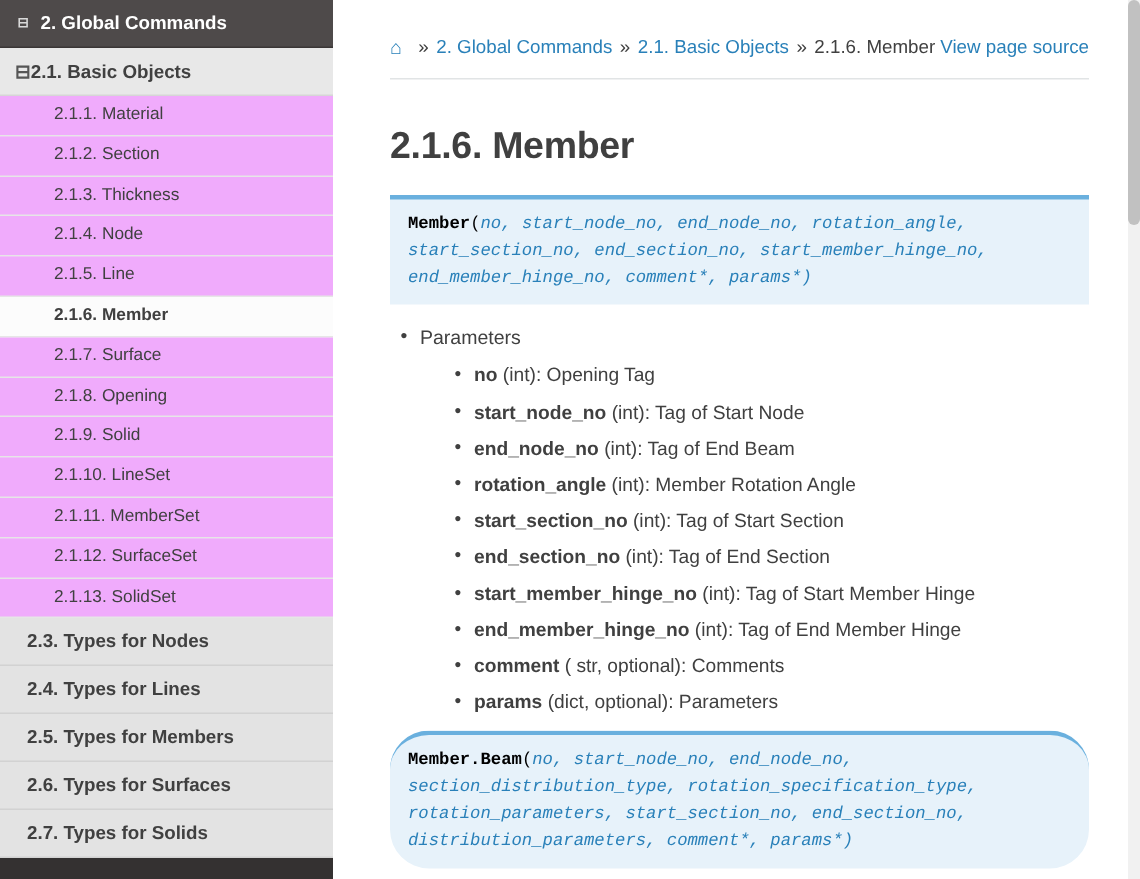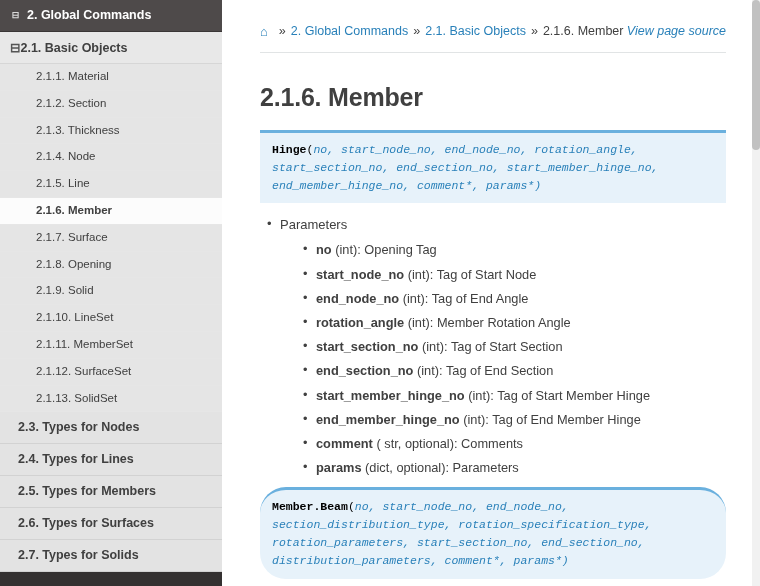--- a/index.html
+++ b/index.html
@@ -51,21 +51,21 @@
     color: #404040;
     font-size: 12.5px;
     font-weight: bold;
     padding: 8px 10px 8px 10px;
     display: flex;
     align-items: center;
     border-bottom: 1px solid #d6d6d6;
   }
   .nav-l1-current .expander { color: #555; }
   .nav-l2 {
-    background: #e5e5e5;
+    background: #f0abfc;
     color: #404040;
     font-size: 11.5px;
     padding: 6px 10px 6px 36px;
     line-height: 1.2;
     border-bottom: 1px solid #e6e6e6;
   }
   .nav-l2.active {
     font-weight: bold;
     background: #fcfcfc;
     color: #404040;
@@ -113,21 +113,20 @@
     color: #2980B9;
     margin-right: 6px;
     font-size: 13px;
     line-height: 1;
   }
   .bc-source {
     margin-left: auto;
     color: #2980B9;
     text-decoration: none;
     font-size: 12.5px;
-    font-style: italic;
   }
 
   h1.page-title {
     font-size: 25px;
     font-weight: bold;
     color: #404040;
     margin: 30px 0 18px 0;
     letter-spacing: -0.2px;
   }
 
@@ -258,30 +257,30 @@
         <span class="bc-sep">»</span>
         <a href="#">2.1. Basic Objects</a>
         <span class="bc-sep">»</span>
         <span>2.1.6. Member</span>
         <a href="#" class="bc-source">View page source</a>
       </div>
 
       <h1 class="page-title">2.1.6. Member</h1>
 
       <div class="sig-box">
-        <span class="sig-name">Hinge</span><span class="sig-punct">(</span><span class="sig-params">no, start_node_no, end_node_no, rotation_angle, start_section_no, end_section_no, start_member_hinge_no, end_member_hinge_no, comment*, params*</span><span class="sig-params">)</span>
+        <span class="sig-name">Member</span><span class="sig-punct">(</span><span class="sig-params">no, start_node_no, end_node_no, rotation_angle, start_section_no, end_section_no, start_member_hinge_no, end_member_hinge_no, comment*, params*</span><span class="sig-params">)</span>
       </div>
 
       <ul class="params-list">
         <li>
           <span>Parameters</span>
           <ul class="sub-params">
             <li><span class="pname">no</span> <span class="ptype">(int)</span><span>: Opening Tag</span></li>
             <li><span class="pname">start_node_no</span> <span class="ptype">(int)</span><span>: Tag of Start Node</span></li>
-            <li><span class="pname">end_node_no</span> <span class="ptype">(int)</span><span>: Tag of End Angle</span></li>
+            <li><span class="pname">end_node_no</span> <span class="ptype">(int)</span><span>: Tag of End Beam</span></li>
             <li><span class="pname">rotation_angle</span> <span class="ptype">(int)</span><span>: Member Rotation Angle</span></li>
             <li><span class="pname">start_section_no</span> <span class="ptype">(int)</span><span>: Tag of Start Section</span></li>
             <li><span class="pname">end_section_no</span> <span class="ptype">(int)</span><span>: Tag of End Section</span></li>
             <li><span class="pname">start_member_hinge_no</span> <span class="ptype">(int)</span><span>: Tag of Start Member Hinge</span></li>
             <li><span class="pname">end_member_hinge_no</span> <span class="ptype">(int)</span><span>: Tag of End Member Hinge</span></li>
             <li><span class="pname">comment</span> <span class="ptype">( str, optional)</span><span>: Comments</span></li>
             <li><span class="pname">params</span> <span class="ptype">(dict, optional)</span><span>: Parameters</span></li>
           </ul>
         </li>
       </ul>

